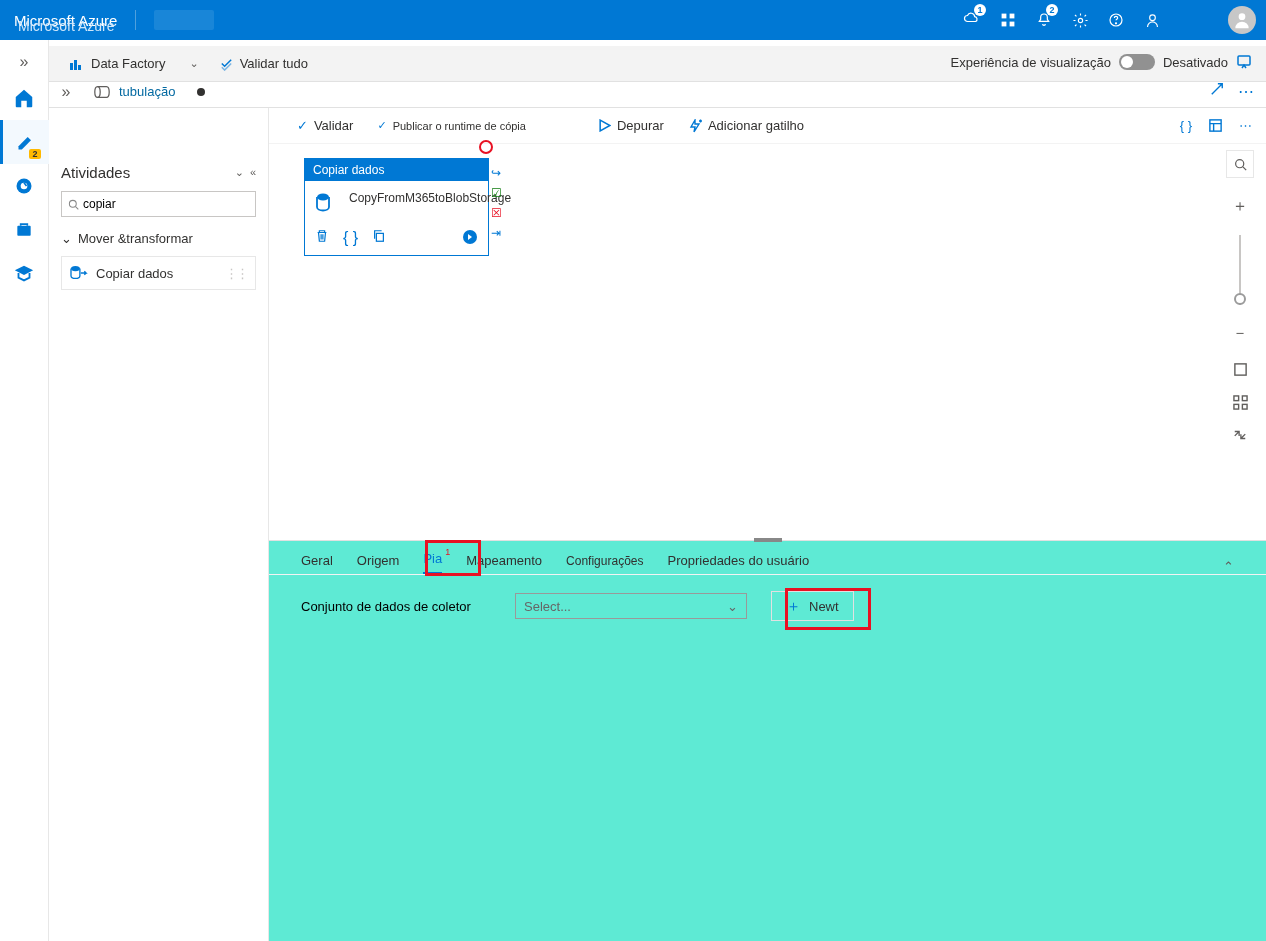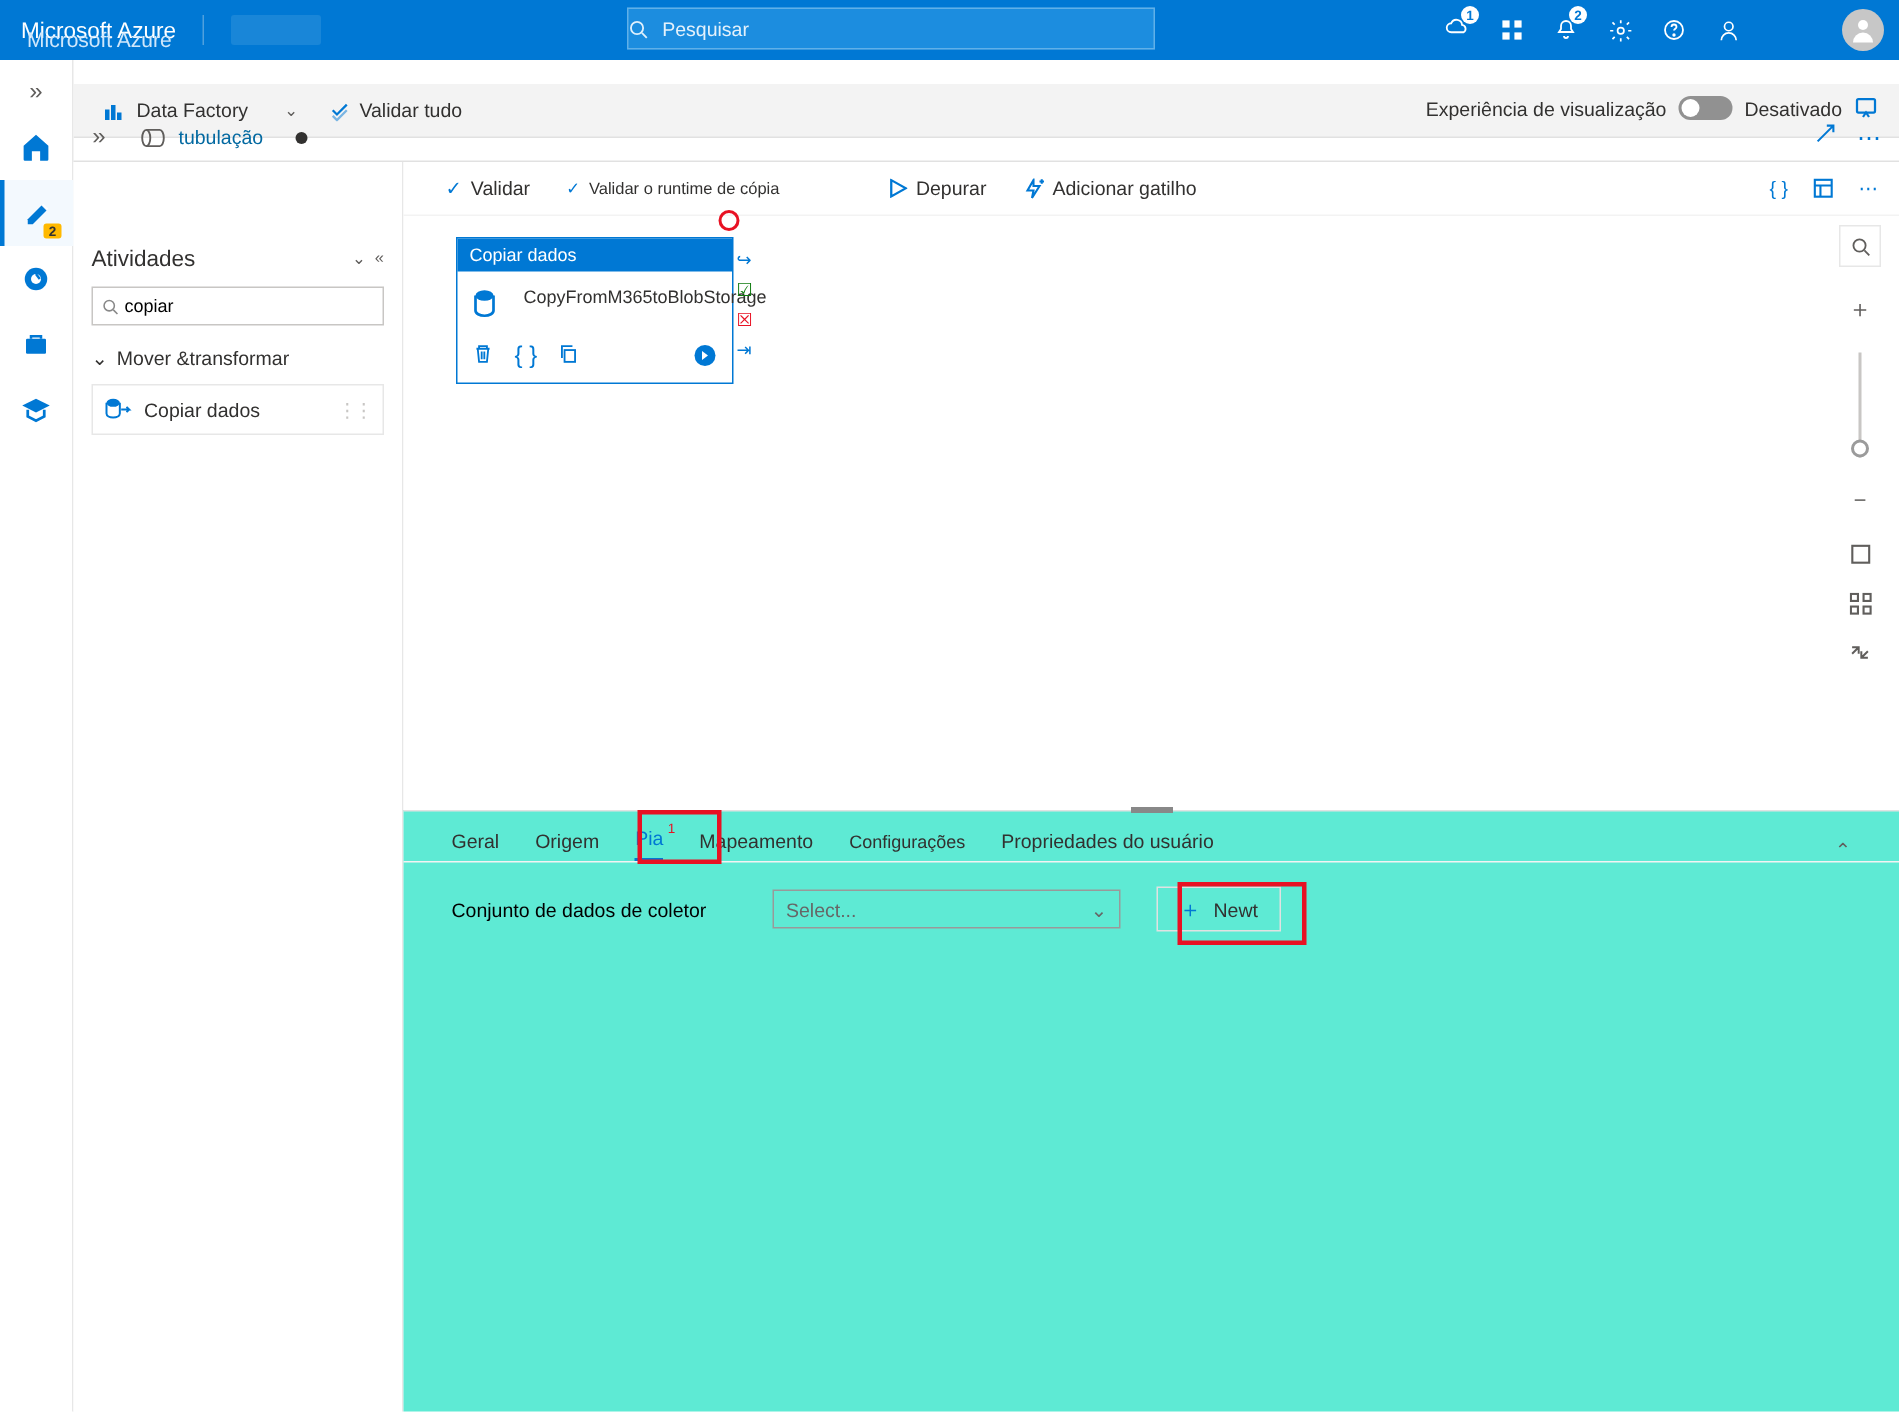--- a/index.html
+++ b/index.html
@@ -12,21 +12,21 @@
 .topbar-placeholder { width:60px; height:20px; background:#1986d8; margin-left:8px; border-radius:2px;}
 .search-wrap { position:absolute; left:418px; top:5px; width: 352px; height: 28px; background: #1c8ddf; border:1px solid #60b0e8; display:flex; align-items:center; }
 .search-wrap .sicon { width:24px; text-align:center; color:#dff0fc; font-size:14px;}
 .search-wrap input { background:transparent; border:none; outline:none; color:#fff; width:100%; font-size:13px;}
 .search-wrap input::placeholder{ color:#e4f1fb; }
 .top-icons { position:absolute; right:10px; top:0; height:40px; display:flex; align-items:center; gap:0; }
 .top-ico { width:36px; height:40px; display:flex; align-items:center; justify-content:center; position:relative; color:#fff; }
 .badge { position:absolute; top:4px; right:4px; background:#fff; color:#0078d4; border-radius:8px; font-size:9px; min-width:12px; height:12px; line-height:12px; text-align:center; font-weight:600;}
 .avatar { width:28px; height:28px; border-radius:50%; background:#c7c7c7; display:flex; align-items:center; justify-content:center; margin-left:8px;}
 
-.secondbar { position:absolute; top:56px; left:49px; right:0; height:36px; background:#f3f3f3; display:flex; align-items:center; border-bottom:1px solid #e1e1e1; padding-left:18px; font-size:13px; color:#323130;}
+.secondbar { position:absolute; top:46px; left:49px; right:0; height:36px; background:#f3f3f3; display:flex; align-items:center; border-bottom:1px solid #e1e1e1; padding-left:18px; font-size:13px; color:#323130;}
 .secondbar .df { display:flex; align-items:center; gap:8px;}
 .secondbar .dfsvg{ color:#0078d4;}
 .secondbar .chev { margin-left:24px; color:#605e5c; font-size:11px;}
 .secondbar .btn { display:flex; align-items:center; gap:6px; margin-left:20px; }
 .secondbar .pub { background:#0078d4; color:#fff; padding:6px 14px; margin-left:10px; height:36px; display:flex; align-items:center;}
 .secondbar .right { position:absolute; right:14px; top:0; height:32px; display:flex; align-items:center; gap:8px; font-size:13px;}
 .toggle { width:36px; height:16px; background:#919191; border-radius:8px; position:relative;}
 .toggle .knob{ width:12px;height:12px;background:#fff;border-radius:50%;position:absolute;top:2px;left:2px;}
 
 .leftnav { position:absolute; top:40px; left:0; width:49px; bottom:0; background:#fff; border-right:1px solid #e7e7e7; display:flex; flex-direction:column; align-items:center; padding-top:8px; gap:0;}
@@ -91,29 +91,20 @@
 </style>
 </head>
 <body>
 
 <div class="topbar">
   <span class="logo">Microsoft Azure</span>
   <span class="logo-ghost">Microsoft Azure</span>
   <span class="topbar-sep"></span>
   <span class="topbar-placeholder"></span>
 
-  <div class="search-wrap">
-    <span class="sicon">
-      <svg width="13" height="13" viewBox="0 0 16 16" fill="none" stroke="currentColor" stroke-width="1.5">
-          <circle cx="7" cy="7" r="5"></circle>
-          <line x1="11" y1="11" x2="15" y2="15"></line>
-        </svg>
-    </span>
-    <input placeholder="Pesquisar" style="">
-  </div>
 
   <div class="top-icons">
     <div class="top-ico">
       <svg width="18" height="18" viewBox="0 0 24 24" fill="none" stroke="currentColor" stroke-width="1.6">
           <path d="M6 14a4 4 0 010-8 5 5 0 019.6 1.5A3.5 3.5 0 0117 14H6z"></path>
         </svg>
       <span class="badge">1</span>
     </div>
     <div class="top-ico">
       <svg width="16" height="16" viewBox="0 0 20 20" fill="currentColor">
@@ -287,21 +278,21 @@
 </div>
 
 <div class="canvas">
   <div class="canvas-toolbar">
     <span class="tb">
         <span class="ico">✓</span>
         <span>Validar</span>
       </span>
     <span class="tb" style="font-size:11px">
         <span class="ico">✓</span>
-        <span>Validar o runtime de cópia</span>
+        <span>Publicar o runtime de cópia</span>
       </span>
     <span style="width:24px"></span>
     <span class="tb">
         <span class="ico">
           <svg width="13" height="13" viewBox="0 0 12 12" fill="none" stroke="currentColor" stroke-width="1.4">
             <path d="M2 1l9 5-9 5z"></path>
           </svg>
         </span>
         <span>Depurar</span>
       </span>

